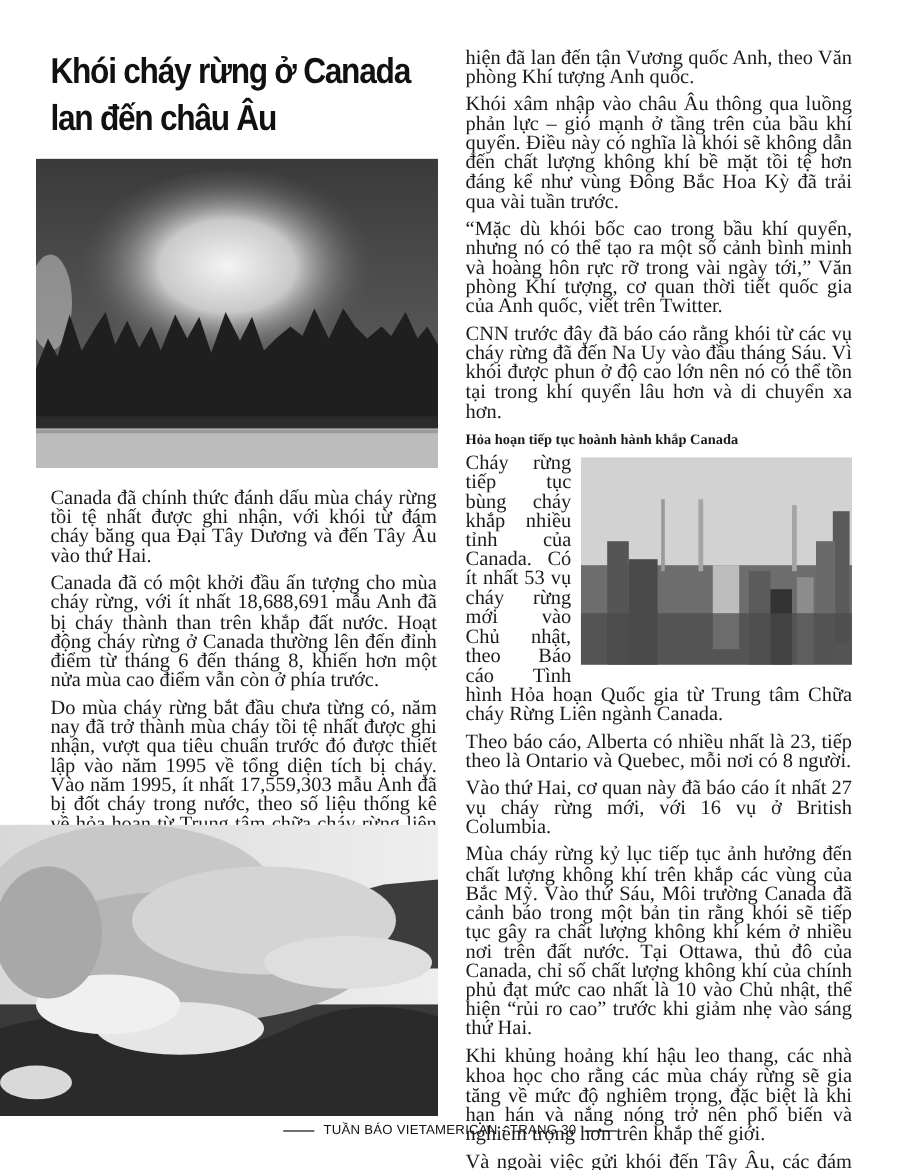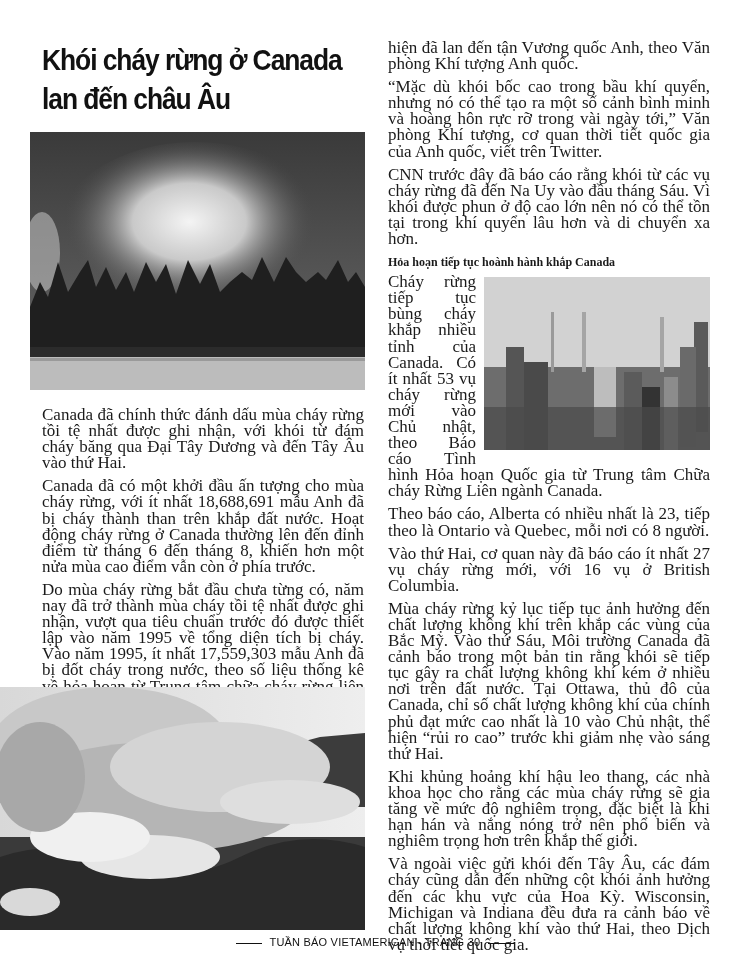--- a/index.html
+++ b/index.html
@@ -77,20 +77,21 @@
     <ellipse cx="290" cy="115" rx="70" ry="22" fill="#dedede"></ellipse>
     <ellipse cx="150" cy="170" rx="70" ry="22" fill="#e6e6e6"></ellipse>
     <ellipse cx="90" cy="150" rx="60" ry="25" fill="#f0f0f0"></ellipse>
     <ellipse cx="30" cy="215" rx="30" ry="14" fill="#d9d9d9"></ellipse>
     <ellipse cx="40" cy="90" rx="45" ry="55" fill="#a8a8a8"></ellipse>
   </svg>
 </div>
 
 <div class="col-right" style="top:40px;">
   <p>hiện đã lan đến tận Vương quốc Anh, theo Văn phòng Khí tượng Anh quốc.</p>
+  <p>Khói xâm nhập vào châu Âu thông qua luồng phản lực – gió mạnh ở tầng trên của bầu khí quyển. Điều này có nghĩa là khói sẽ không dẫn đến chất lượng không khí bề mặt tồi tệ hơn đáng kể như vùng Đông Bắc Hoa Kỳ đã trải qua vài tuần trước.</p>
   <p>“Mặc dù khói bốc cao trong bầu khí quyển, nhưng nó có thể tạo ra một số cảnh bình minh và hoàng hôn rực rỡ trong vài ngày tới,” Văn phòng Khí tượng, cơ quan thời tiết quốc gia của Anh quốc, viết trên Twitter.</p>
   <p>CNN trước đây đã báo cáo rằng khói từ các vụ cháy rừng đã đến Na Uy vào đầu tháng Sáu. Vì khói được phun ở độ cao lớn nên nó có thể tồn tại trong khí quyển lâu hơn và di chuyển xa hơn.</p>
   <div class="subhead">Hỏa hoạn tiếp tục hoành hành khắp Canada</div>
   <div class="wrap-photo">
     <svg viewBox="0 0 226 173" preserveAspectRatio="none">
       <rect width="226" height="173" fill="#d2d2d2"></rect>
       <rect x="0" y="90" width="226" height="83" fill="#6d6d6d"></rect>
       <rect x="67" y="35" width="3" height="60" fill="#9a9a9a"></rect>
       <rect x="98" y="35" width="4" height="60" fill="#a5a5a5"></rect>
       <rect x="176" y="40" width="4" height="55" fill="#a5a5a5"></rect>

